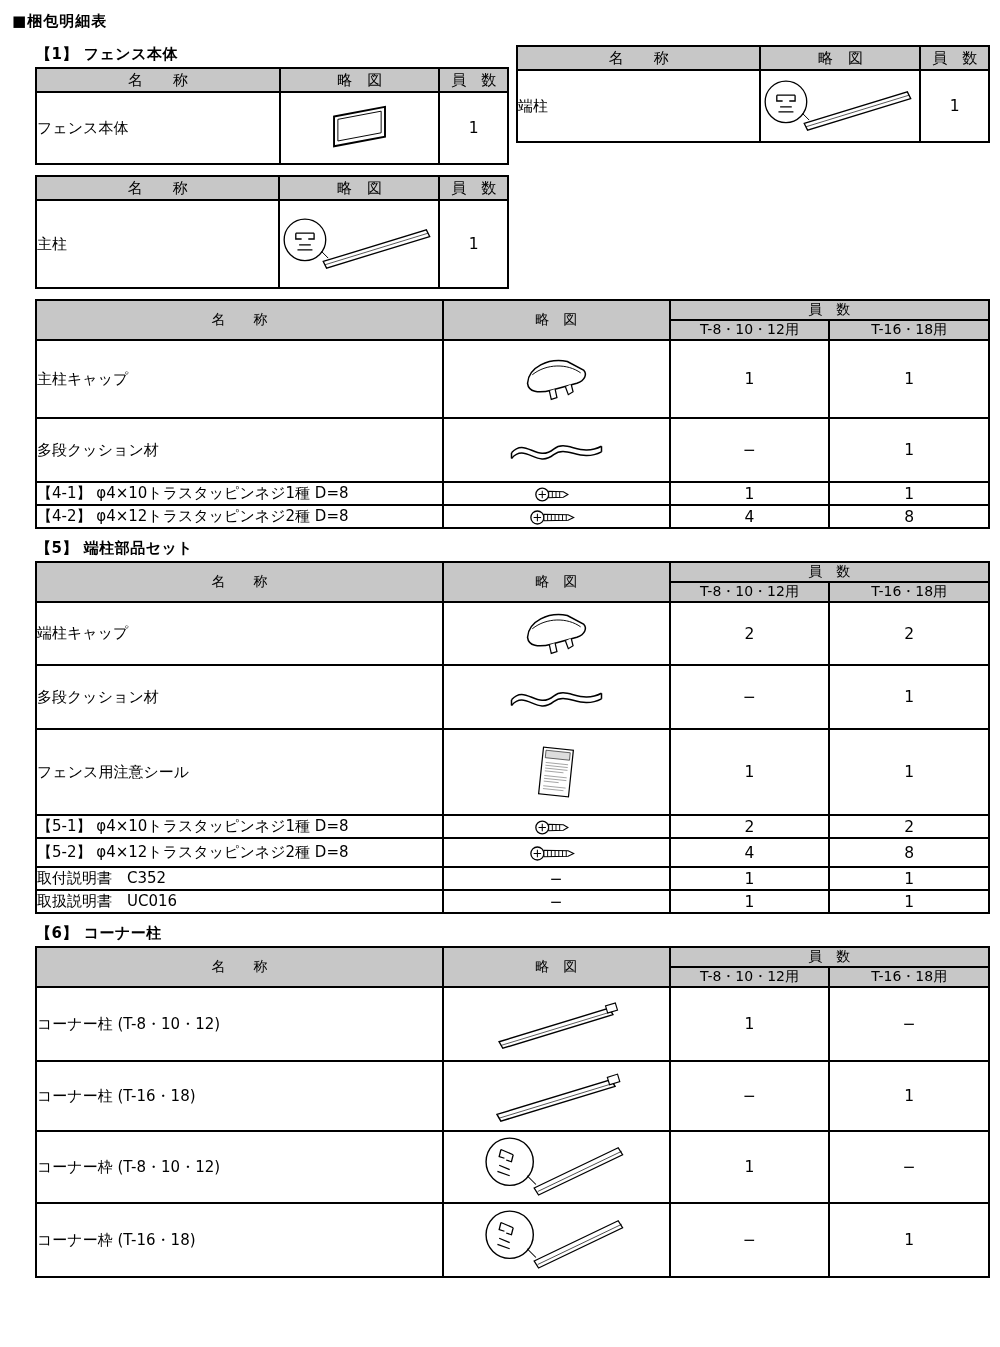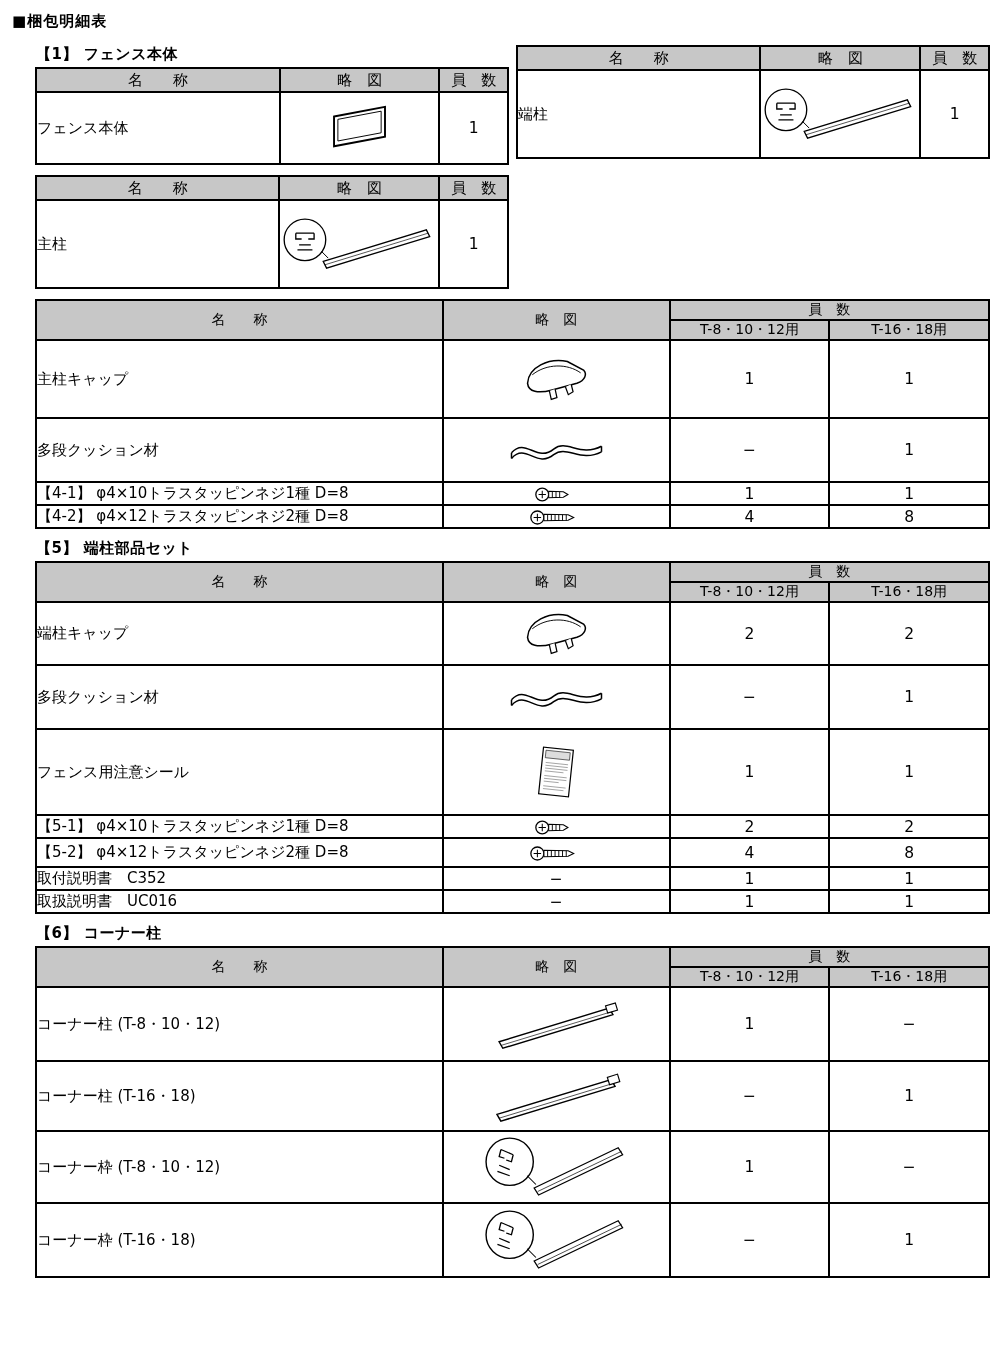--- a/index.html
+++ b/index.html
@@ -171,21 +171,21 @@
                 <col class="c-qty-s">
               </colgroup>
             <thead>
               <tr class="hrow">
                 <th>名　　称</th>
                 <th>略　図</th>
                 <th>員　数</th>
               </tr>
             </thead>
             <tbody>
-              <tr style="height:88px">
+              <tr style="height:72px">
                 <td class="name-cell">端柱</td>
                 <td class="diagram-cell">
                   <svg class="diag" width="158" height="66">
                       <use href="#sym-post"></use>
                     </svg>
                 </td>
                 <td class="qty-cell">1</td>
               </tr>
             </tbody>
           </table>

